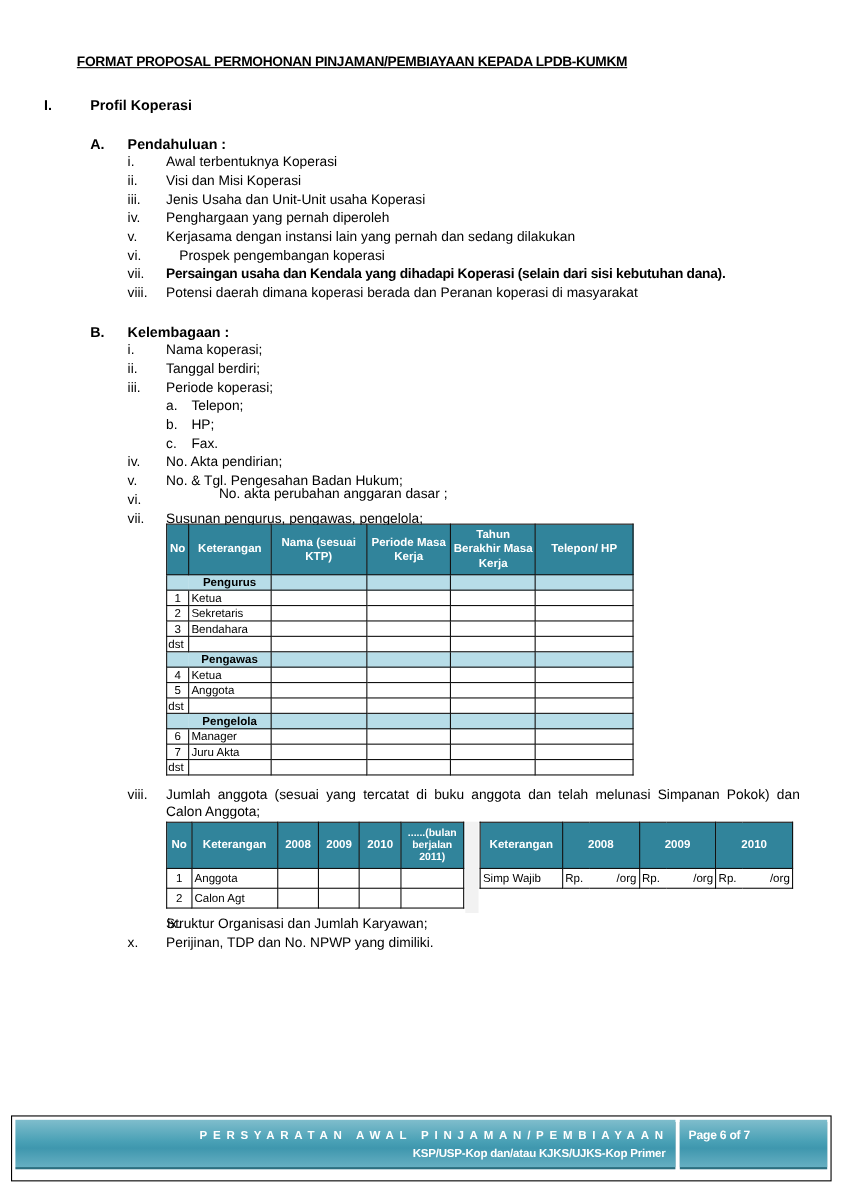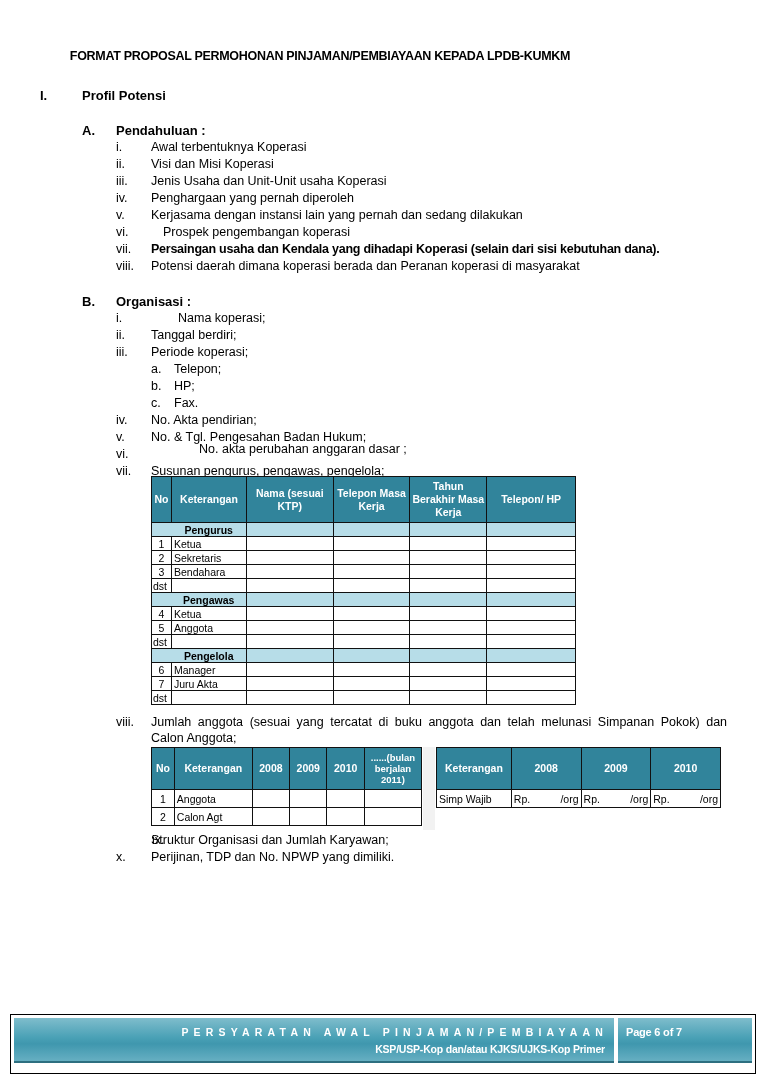--- a/index.html
+++ b/index.html
@@ -1,19 +1,19 @@
 <!DOCTYPE html>
 <html><head>
 <meta charset="utf-8">
 <style>
   html, body { margin: 0; padding: 0; background: #ffffff; }
   body { width: 768px; height: 1087px; position: relative; overflow: hidden;
          font-family: "Liberation Sans", sans-serif; color: #000; }
   .abs { position: absolute; white-space: nowrap; }
-  .title { left: 0; width: 640px; top: 49px; text-align: center; font-size: 12.5px; font-weight: bold; letter-spacing: -0.3px; }
+  .title { left: 0; width: 640px; top: 49px; text-align: center; font-size: 12.5px; font-weight: bold; text-decoration: underline; letter-spacing: -0.3px; }
   .t13 { font-size: 13px; }
   .b { font-weight: bold; }
   .n { font-size: 12.5px; }
 
   table.grid { position: absolute; border-collapse: collapse; font-size: 10.5px; }
   table.grid td { border: 1.5px solid #111; padding: 0 2px; height: 13px; line-height: 12px; }
   table.grid td.h { background: #31849b; color: #fff; font-weight: bold; text-align: center; vertical-align: middle; line-height: 13px; padding: 0 2px; }
   table.grid tr.sub td { background: #b7dde8; font-weight: bold; }
   table.grid td.num { text-align: center; }
   table.grid td.dst { padding: 0 1px; }
@@ -33,21 +33,21 @@
   .f1 { position: absolute; right: 160px; top: 1026px; color: #fff; font-weight: bold; font-size: 10.5px; letter-spacing: 5.2px; }
   .f2 { position: absolute; right: 163px; top: 1043px; color: #fff; font-weight: bold; font-size: 10.5px; letter-spacing: -0.2px; }
   .f3 { position: absolute; left: 626px; top: 1026px; color: #fff; font-weight: bold; font-size: 11px; letter-spacing: -0.2px; }
 </style>
 </head>
 <body>
 
 <div class="abs title">FORMAT PROPOSAL PERMOHONAN PINJAMAN/PEMBIAYAAN KEPADA LPDB-KUMKM</div>
 
 <div class="abs t13 b" style="left:40px; top:88px;">I.</div>
-<div class="abs t13 b" style="left:82px; top:88px;">Profil Potensi</div>
+<div class="abs t13 b" style="left:82px; top:88px;">Profil Koperasi</div>
 
 <div class="abs t13 b" style="left:82px; top:123px;">A.</div>
 <div class="abs t13 b" style="left:116px; top:123px;">Pendahuluan :</div>
 
 <div>
   <div class="abs n" style="left:116px; top:140px;">i.</div>
   <div class="abs n" style="left:151px; top:140px;">Awal terbentuknya Koperasi</div>
   <div class="abs n" style="left:116px; top:157px;">ii.</div>
   <div class="abs n" style="left:151px; top:157px;">Visi dan Misi Koperasi</div>
   <div class="abs n" style="left:116px; top:174px;">iii.</div>
@@ -58,25 +58,25 @@
   <div class="abs n" style="left:151px; top:208px;">Kerjasama dengan instansi lain yang pernah dan sedang dilakukan</div>
   <div class="abs n" style="left:116px; top:225px;">vi.</div>
   <div class="abs n" style="left:151px; top:225px;margin-left:12px;">Prospek pengembangan koperasi</div>
   <div class="abs n" style="left:116px; top:242px;">vii.</div>
   <div class="abs n" style="left:151px; top:242px; letter-spacing:-0.25px;font-weight:bold;">Persaingan usaha dan Kendala yang dihadapi Koperasi (selain dari sisi kebutuhan dana).</div>
   <div class="abs n" style="left:116px; top:259px;">viii.</div>
   <div class="abs n" style="left:151px; top:259px;">Potensi daerah dimana koperasi berada dan Peranan koperasi di masyarakat</div>
 </div>
 
 <div class="abs t13 b" style="left:82px; top:294px;">B.</div>
-<div class="abs t13 b" style="left:116px; top:294px;">Organisasi :</div>
+<div class="abs t13 b" style="left:116px; top:294px;">Kelembagaan :</div>
 
 <div>
   <div class="abs n" style="left:116px; top:311px;">i.</div>
-  <div class="abs n" style="left:151px; top:311px;margin-left:27px;">Nama koperasi;</div>
+  <div class="abs n" style="left:151px; top:311px;">Nama koperasi;</div>
   <div class="abs n" style="left:116px; top:328px;">ii.</div>
   <div class="abs n" style="left:151px; top:328px;">Tanggal berdiri;</div>
   <div class="abs n" style="left:116px; top:345px;">iii.</div>
   <div class="abs n" style="left:151px; top:345px;">Periode koperasi;</div>
 
   <div class="abs n" style="left:151px; top:362px;">a.</div>
   <div class="abs n" style="left:174px; top:362px;">Telepon;</div>
   <div class="abs n" style="left:151px; top:379px;">b.</div>
   <div class="abs n" style="left:174px; top:379px;">HP;</div>
   <div class="abs n" style="left:151px; top:396px;">c.</div>
@@ -108,21 +108,21 @@
       <col style="width:87px">
       <col style="width:77px">
       <col style="width:77px">
       <col style="width:89px">
   </colgroup>
   <tbody>
       <tr style="height:46px">
     <td class="h">No</td>
     <td class="h">Keterangan</td>
     <td class="h">Nama (sesuai KTP)</td>
-    <td class="h">Telepon Masa Kerja</td>
+    <td class="h">Periode Masa Kerja</td>
     <td class="h">Tahun Berakhir Masa Kerja</td>
     <td class="h">Telepon/ HP</td>
   </tr>
   </tbody>
     <tbody id="t1body">
       <tr class="sub">
         <td style="border-right: none;"></td>
         <td style="text-align: center; border-left: none;">Pengurus</td>
         <td></td>
         <td></td>

